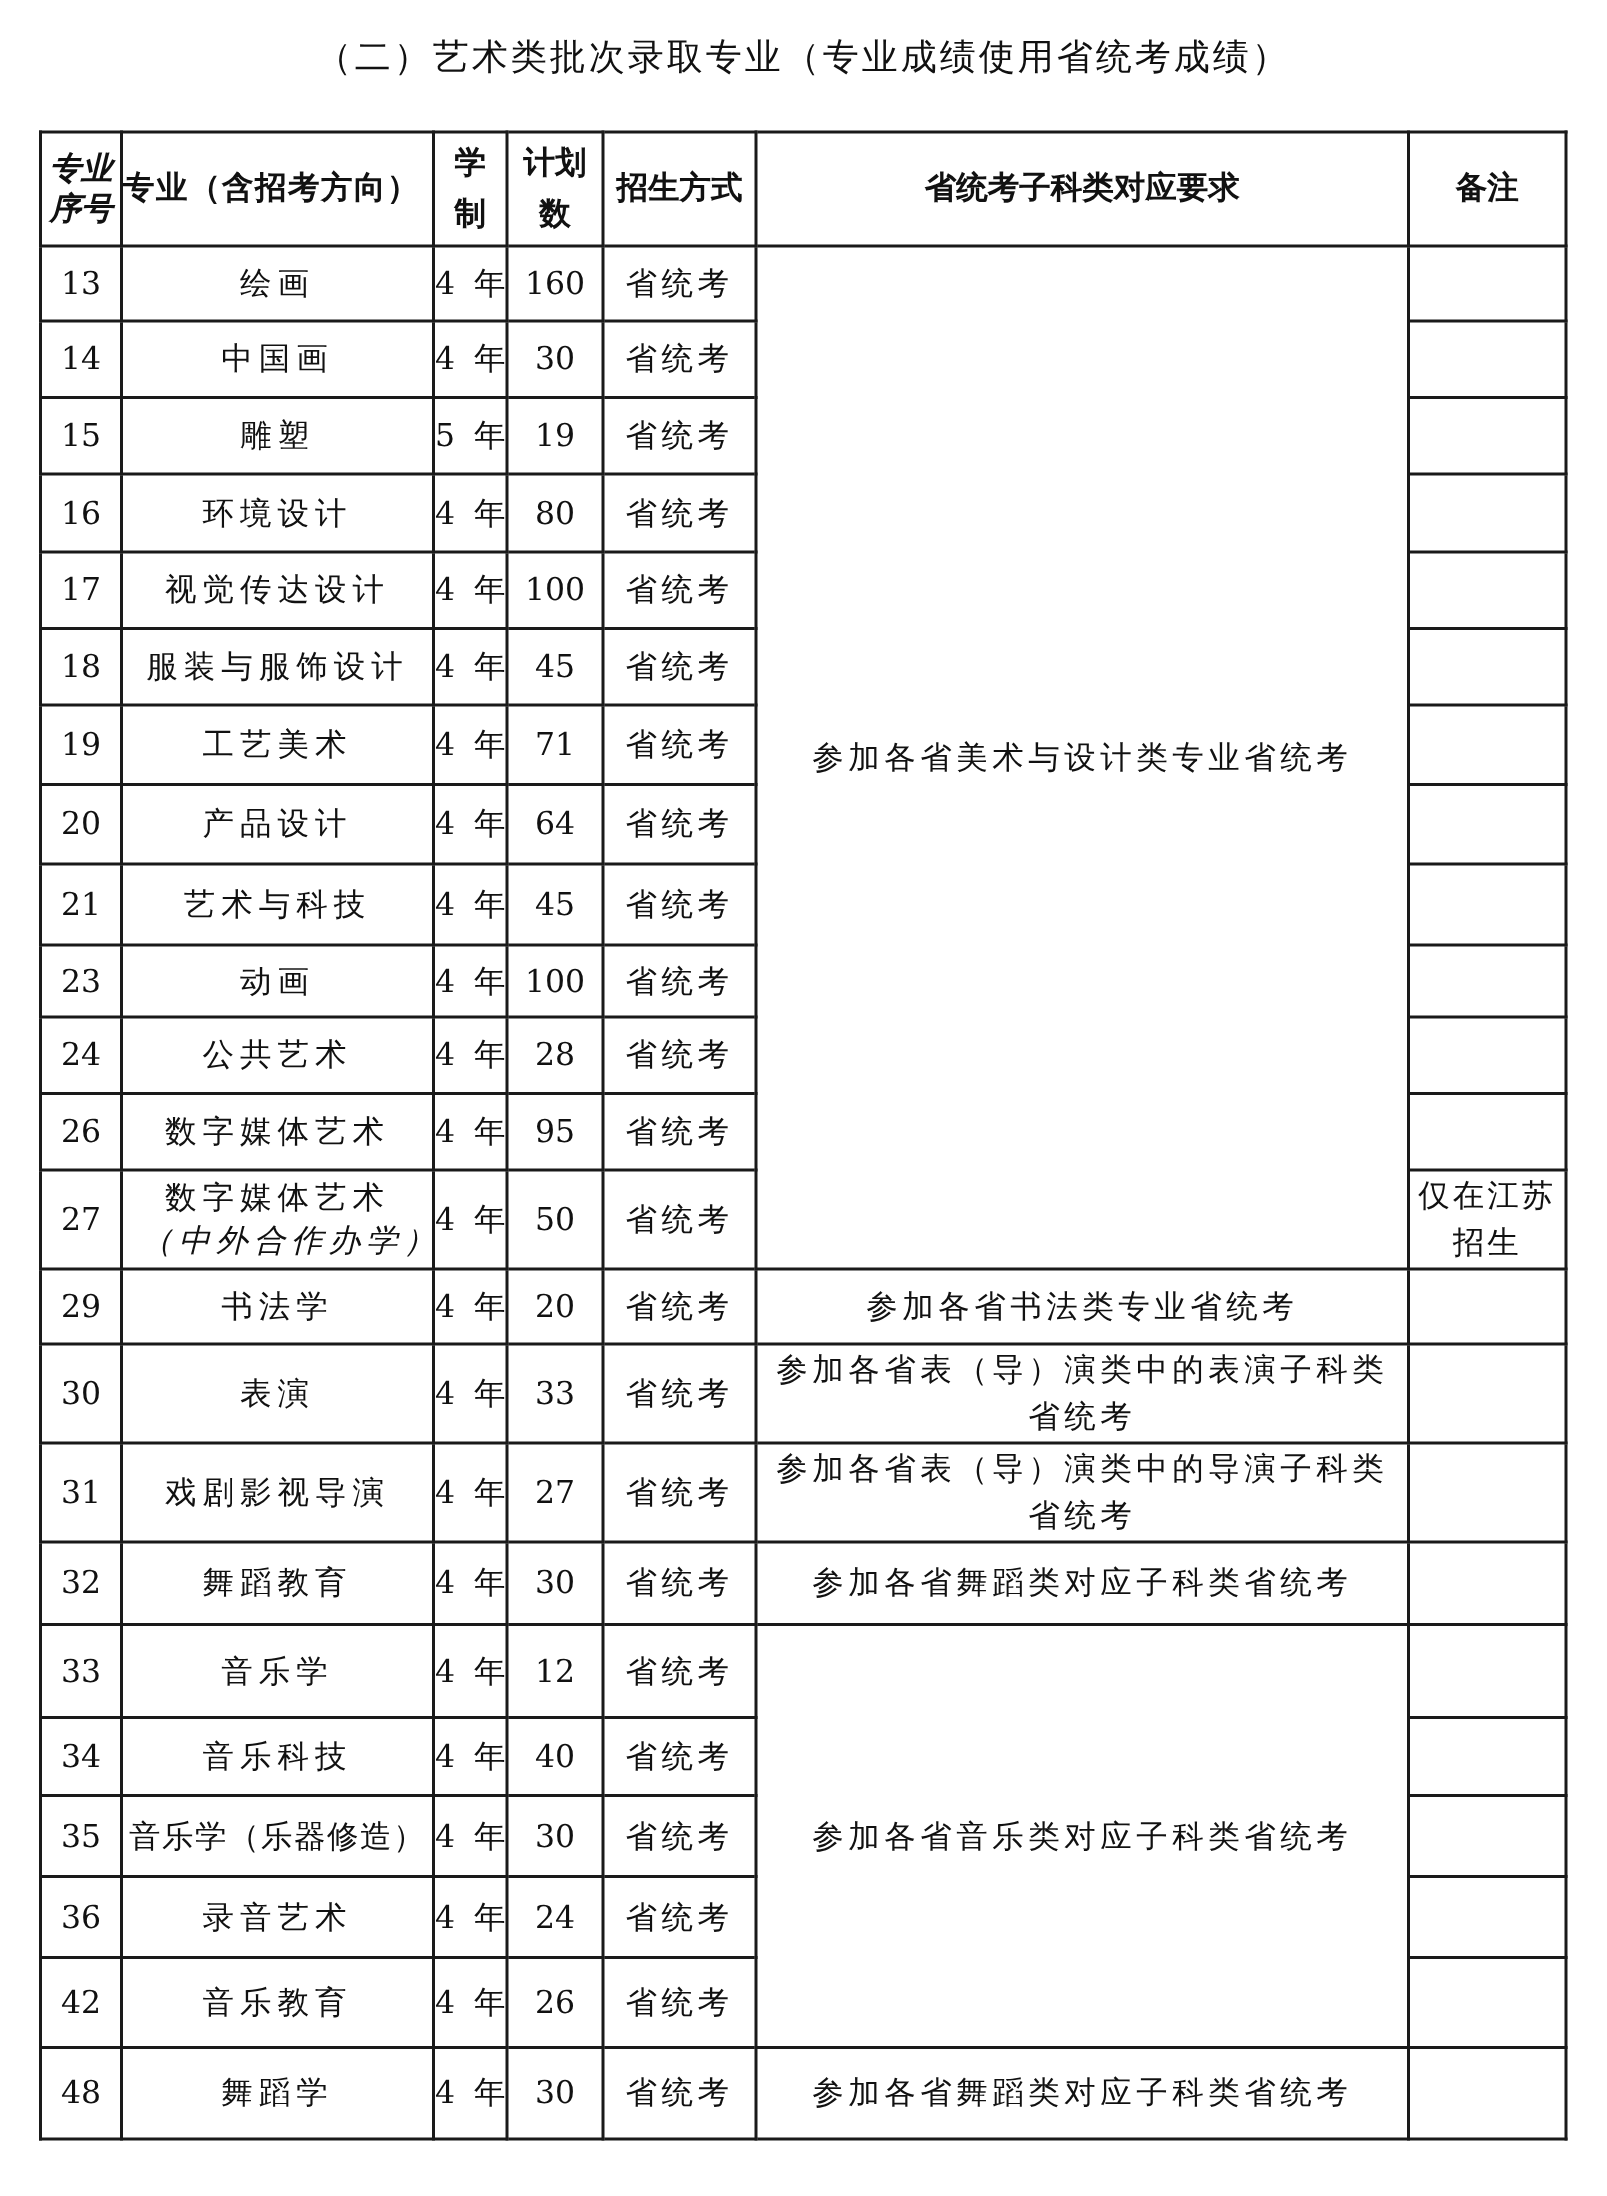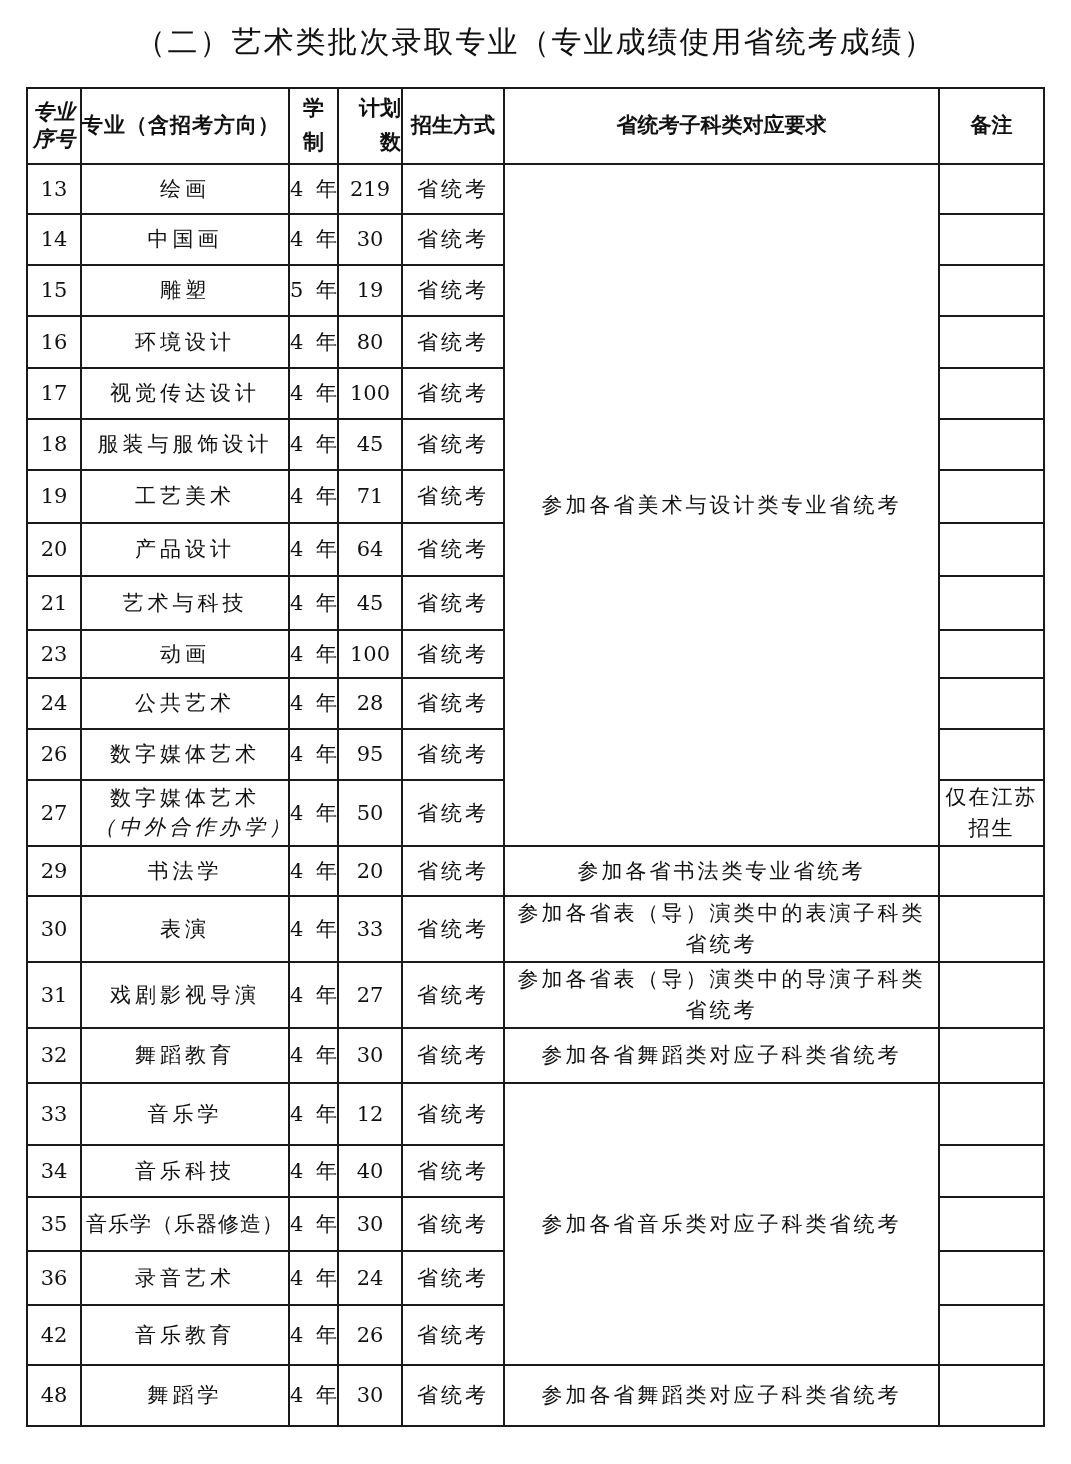--- a/index.html
+++ b/index.html
@@ -1,19 +1,19 @@
 <!DOCTYPE html>
 <html><head>
 <meta charset="utf-8">
 <style>
   html, body { margin: 0; padding: 0; background: #ffffff; }
   body { width: 1071px; height: 1464px; position: relative; overflow: hidden;
          font-family: "DejaVu Serif", "Liberation Serif", serif; color: #111; }
   .title { position: absolute; left: 0; top: 22px; width: 1071px; text-align: center;
-           font-size: 30px; letter-spacing: 2px; color: #111; font-weight: normal; }
+           font-size: 24px; letter-spacing: 2px; color: #111; font-weight: normal; }
   table.grid { position: absolute; left: 26px; top: 87px; border-collapse: collapse;
                table-layout: fixed; width: 1017px; }
   table.grid td, table.grid th { border: 2px solid #1a1a1a; padding: 0; text-align: center;
                vertical-align: middle; font-size: 21px; line-height: 1.45; overflow: hidden; }
   table.grid th { font-weight: bold; font-family: "DejaVu Sans", "Liberation Sans", sans-serif; font-size: 21px; line-height: 1.5; }
   td.name { text-align: left; padding-left: 3px; letter-spacing: 4px; white-space: nowrap; }
   td.len { letter-spacing: 3px; white-space: nowrap; text-align: left; padding-left: 2px; }
   td.method { letter-spacing: 3px; }
   td.req { letter-spacing: 3px; font-size: 20.5px; line-height: 1.55; }
   td.remark { letter-spacing: 3px; line-height: 1.5; }
@@ -33,33 +33,33 @@
     <col style="width:64px">
     <col style="width:102px">
     <col style="width:435px">
     <col style="width:105px">
   </colgroup>
   <thead>
     <tr style="height:76px">
       <th style="line-height:1.3;"><span style="display:inline-block;width:48px;word-break:break-all;font-style:italic;">专业序号</span></th>
       <th style="text-align:left;white-space:nowrap;letter-spacing:1px;">专业（含招考方向）</th>
       <th style="line-height:1.6;text-decoration:underline;"><span style="display:inline-block;width:24px;word-break:break-all;">学制</span></th>
-      <th style="line-height:1.6;text-align:right;"><span style="display:inline-block;width:48px;word-break:break-all;">计划数</span></th>
+      <th style="line-height:1.6;"><span style="display:inline-block;width:48px;word-break:break-all;">计划数</span></th>
       <th style="white-space:nowrap;margin-left:41px;">招生方式</th>
       <th>省统考子科类对应要求</th>
       <th>备注</th>
     </tr>
   </thead>
   <tbody>
 
     <tr style="height:50px">
       <td>13</td>
       <td class="name">绘画</td>
       <td class="len">4 年</td>
-      <td>219</td>
+      <td>160</td>
       <td class="method">省统考</td>
       <td class="req" rowspan="13">参加各省美术与设计类专业省统考</td>
       <td class="remark"></td>
     </tr>
 
     <tr style="height:51px">
       <td>14</td>
       <td class="name">中国画</td>
       <td class="len">4 年</td>
       <td>30</td>

